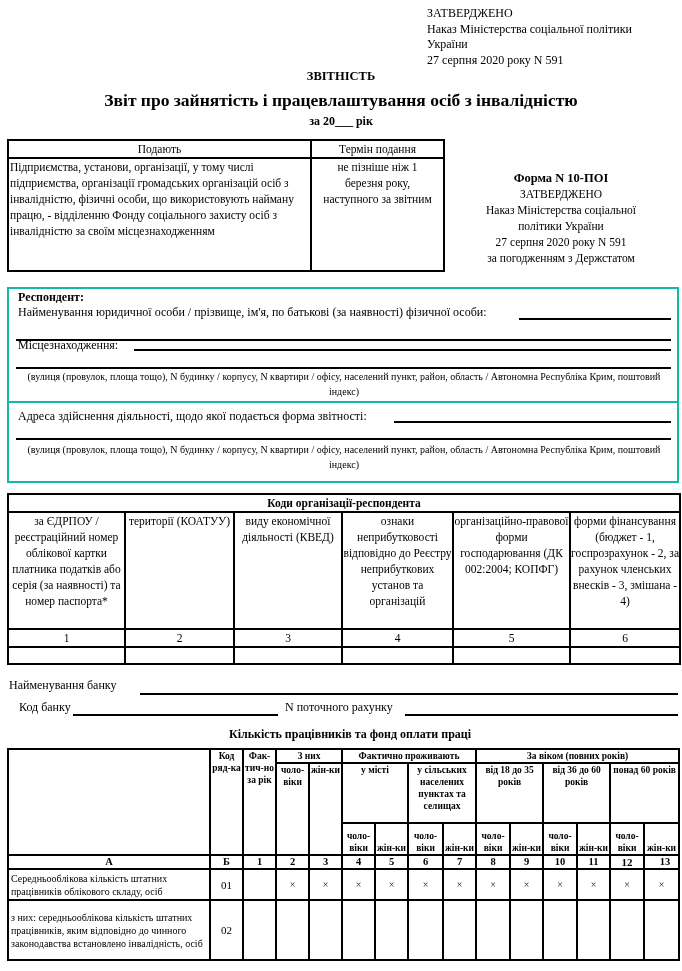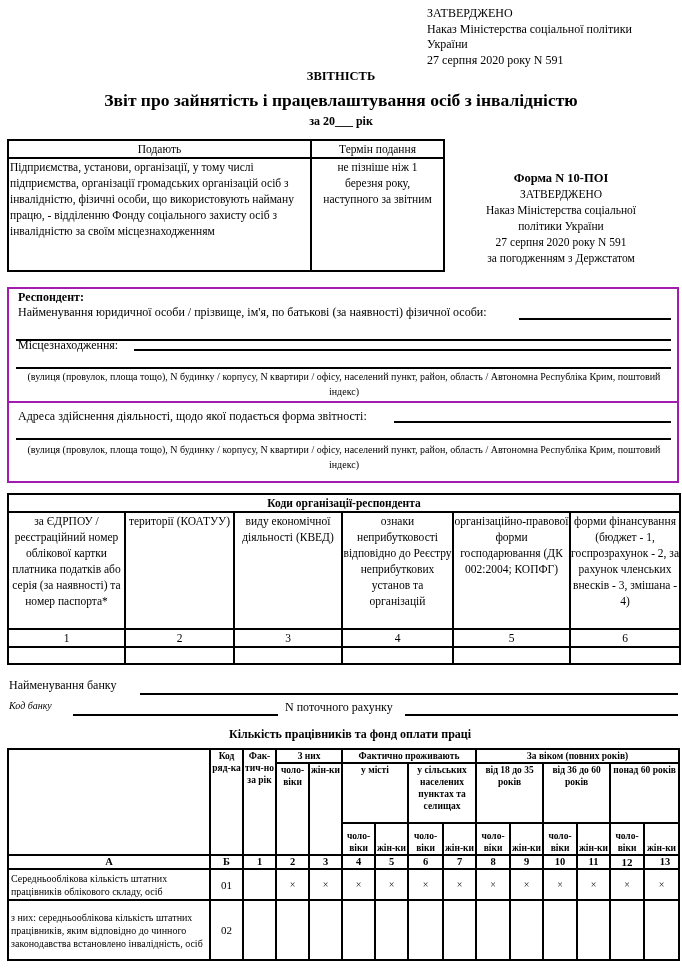--- a/index.html
+++ b/index.html
@@ -1,21 +1,21 @@
 <!DOCTYPE html>
 <html><head>
 <meta charset="utf-8">
 <style>
   html, body { margin: 0; padding: 0; background: #ffffff; }
   body { width: 682px; height: 971px; position: relative; overflow: hidden;
          font-family: "Liberation Serif", "DejaVu Serif", serif; color: #000; font-size: 11.5px; }
   .abs { position: absolute; }
   .approval { left: 427px; top: 6px; line-height: 15.5px; font-size: 12px; }
   .center-title { left: 0; width: 682px; text-align: center; font-weight: bold; }
-  .box { border: 2px solid #a21caf; box-sizing: border-box; }
+  .box { border: 2px solid #14b8a6; box-sizing: border-box; }
   table { border-collapse: collapse; table-layout: fixed; }
   td { border: 1.5px solid #000; padding: 0; vertical-align: top; }
   .submit-table td { font-size: 11.5px; line-height: 16px; }
   .form-box { left: 450px; top: 154px; width: 222px; text-align: center; line-height: 16px; font-size: 11.5px; margin-top: 16px; }
   .line { position: absolute; border-bottom: 2px solid #000; }
   .small { font-size: 10px; }
   .codes td { text-align: center; font-size: 11.5px; line-height: 16px; }
   .main td { text-align: center; font-size: 9.5px; font-weight: bold; line-height: 12px; }
   .main td.plain { font-weight: normal; text-align: left; font-size: 10px; line-height: 13px; padding-left: 2px; vertical-align: middle; }
   .main td.xcell { font-weight: normal; font-size: 10px; vertical-align: middle; color: #222; }
@@ -113,21 +113,21 @@
     <td style="border-width:2px;"></td>
     <td style="border-width:2px;"></td>
     <td style="border-width:2px;"></td>
     <td style="border-width:2px;"></td>
   </tr>
 </tbody>
   </table>
 
 <div class="abs" style="left:9px;top:678px;font-size:12px;">Найменування банку</div>
 <div class="line" style="left:140px;top:693px;width:538px;"></div>
-<div class="abs" style="left:9px;top:700px;font-size:10px;font-style:italic;">Код банку</div>
+<div class="abs" style="left:19px;top:700px;font-size:12px;">Код банку</div>
 <div class="line" style="left:73px;top:714px;width:205px;"></div>
 <div class="abs" style="left:285px;top:700px;font-size:12px;">N поточного рахунку</div>
 <div class="line" style="left:405px;top:714px;width:273px;"></div>
 <div class="abs center-title" style="top:727px;font-size:12px;padding-left:9px;">Кількість працівників та фонд оплати праці</div>
 
 <table class="abs main" style="left:7px;top:748px;width:672px;border:2px solid #000;">
   <colgroup>
     <col style="width:202px">
       <col style="width:33px">
       <col style="width:33px">

